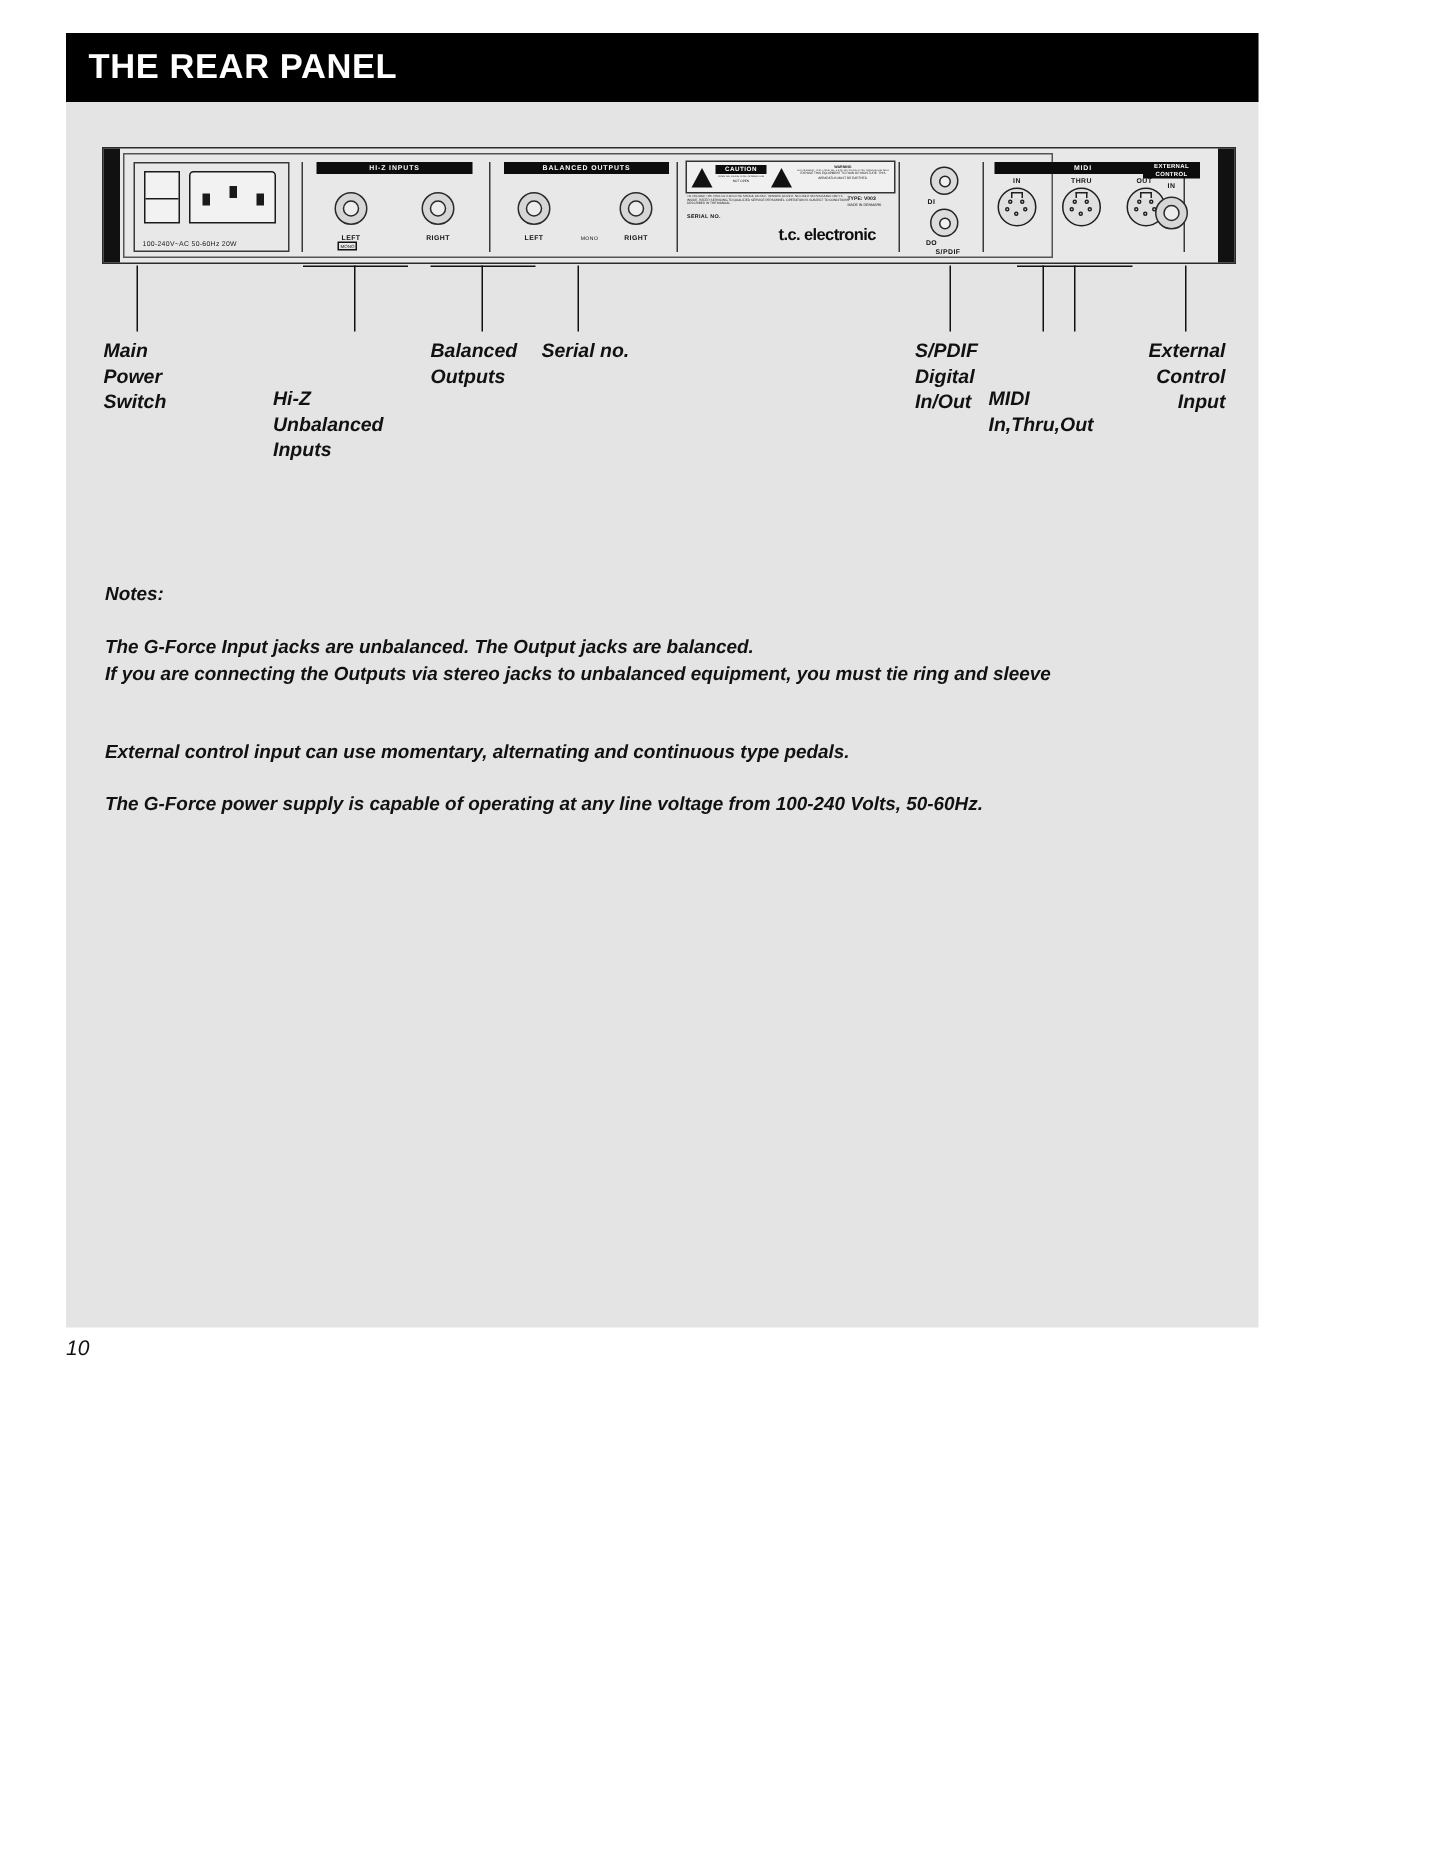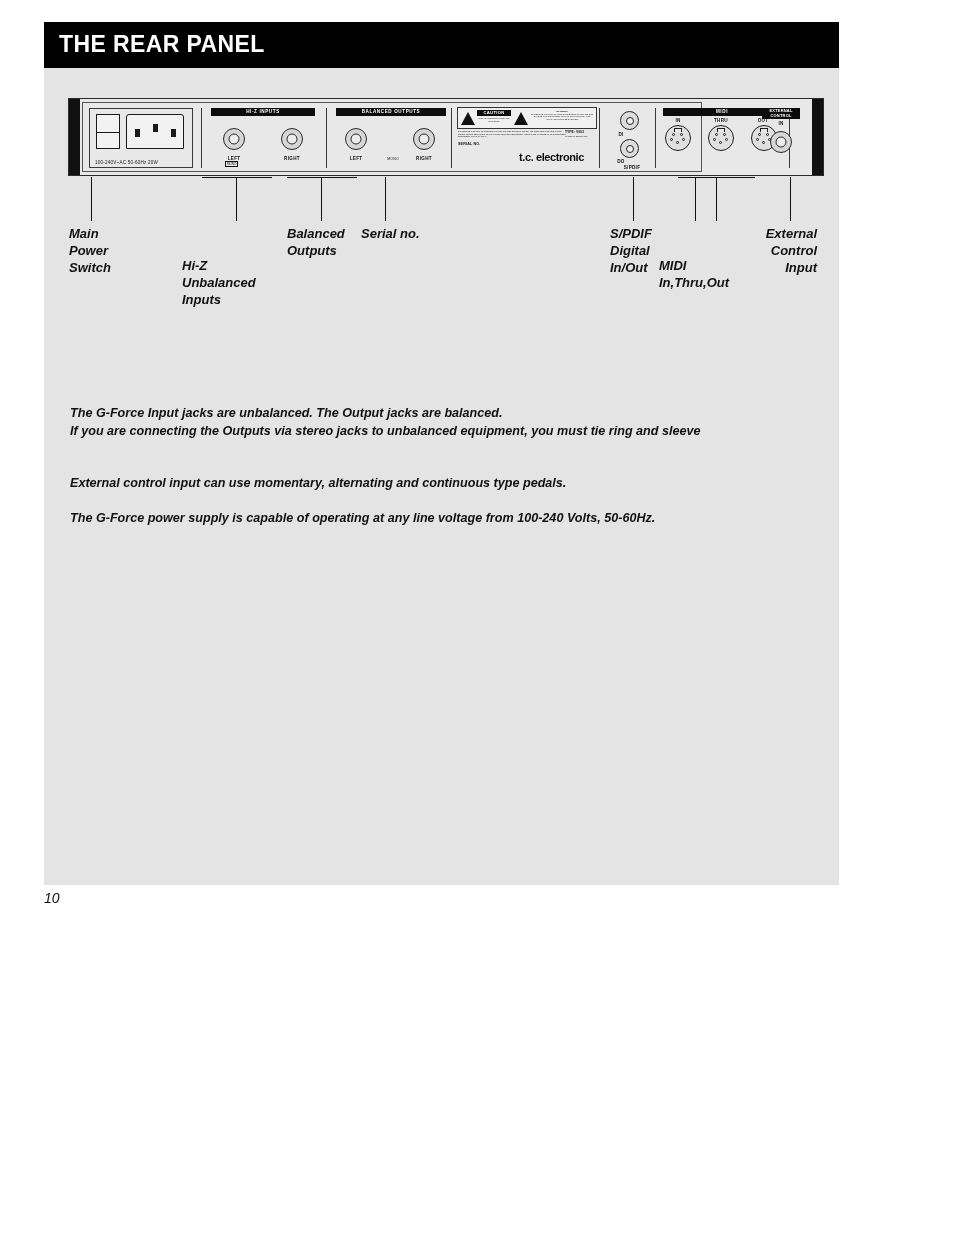--- a/index.html
+++ b/index.html
@@ -593,20 +593,21 @@
     </div>
 
     <div class="callout rgt" style="left:668px; top:203px; width:105px;">
       <div>External</div>
       <div>Control</div>
       <div>Input</div>
     </div>
   </div>
 
   <div class="notes">
+    <div class="note-line">Notes:</div>
     <div class="note-gap"></div>
 
     <div>
       <div class="note-line">The G-Force Input jacks are unbalanced. The Output jacks are balanced.</div>
       <div class="note-line">If you are connecting the Outputs via stereo jacks to unbalanced equipment, you must tie ring and sleeve</div>
     </div>
     <div class="note-gap"></div>
 
     <div class="note-gap"></div>
 

